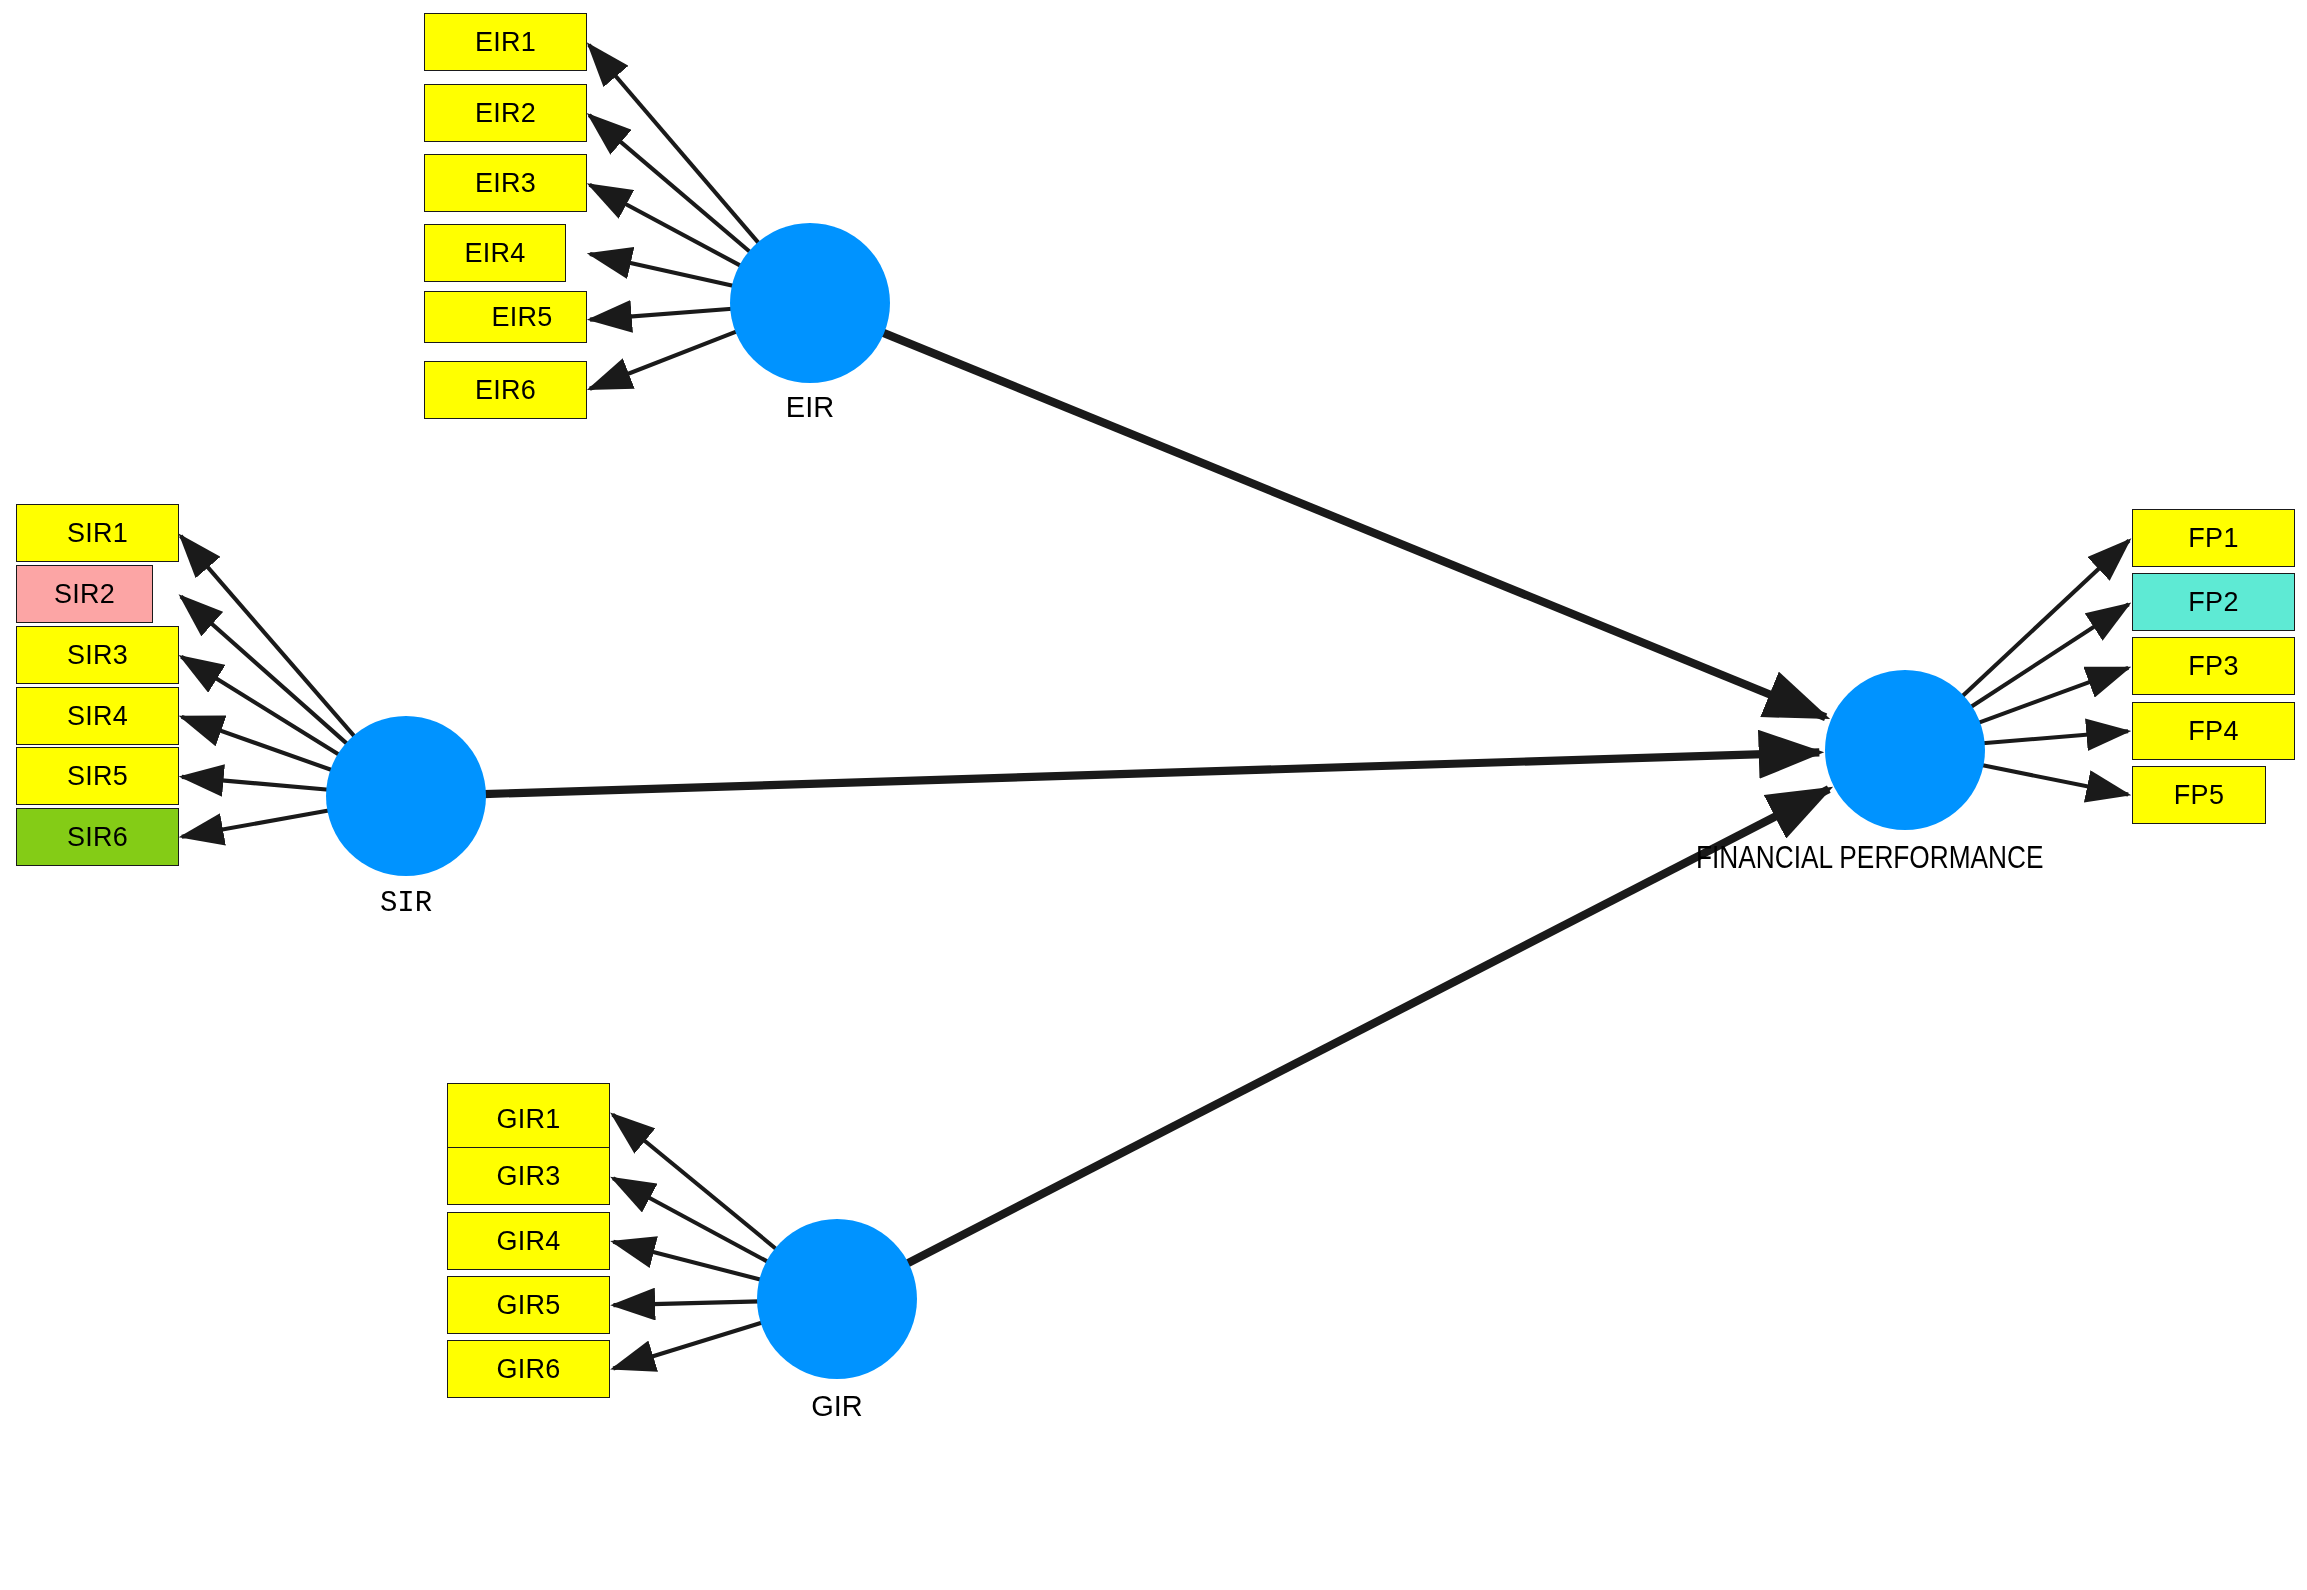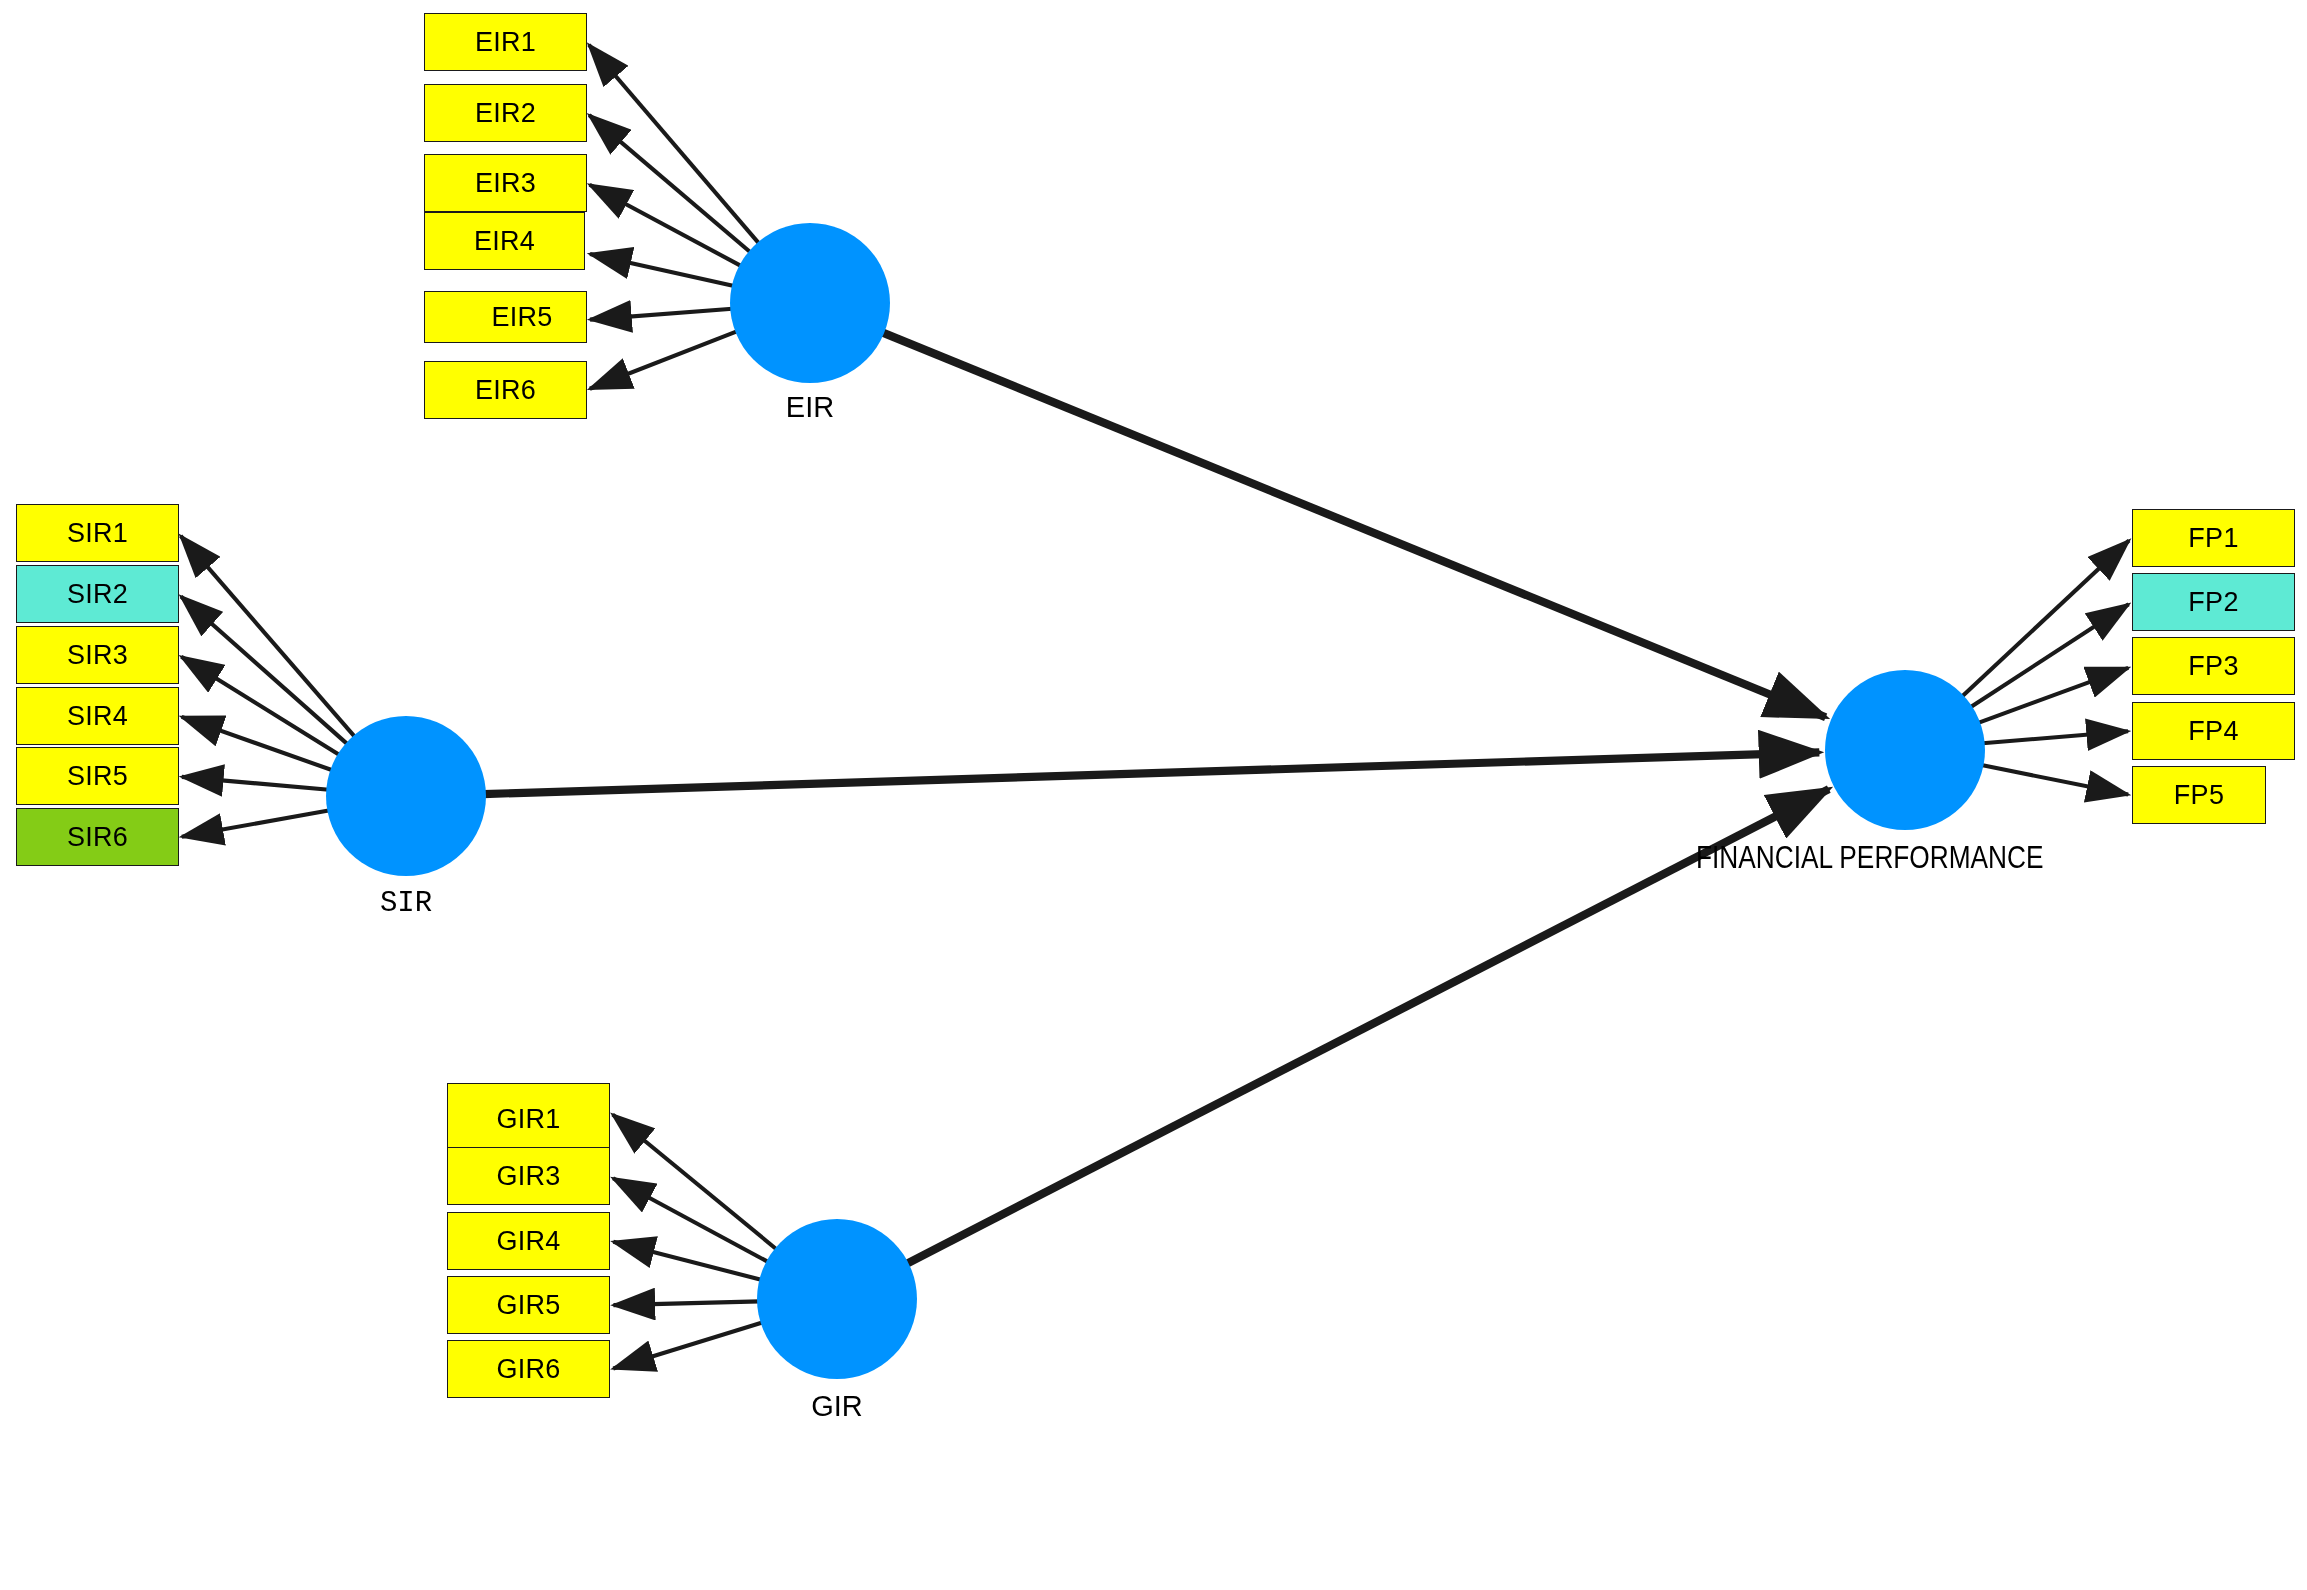--- a/index.html
+++ b/index.html
@@ -114,25 +114,25 @@
       <div class="construct-label" style="left: 289px; top: 889px; width: 234px; font-family: Liberation Mono, monospace;">SIR</div>
       <div class="construct-node" style="left: 757px; top: 1219px; width: 160px; height: 160px; background: rgb(0, 147, 255);"></div>
       <div class="construct-label" style="left: 720px; top: 1392px; width: 234px;">GIR</div>
       <div class="construct-node" style="left: 1825px; top: 670px; width: 160px; height: 160px; background: rgb(0, 147, 255);"></div>
       <div class="construct-label wide" style="left: 1696px; top: 841px;">FINANCIAL PERFORMANCE</div>
     </div>
   <div id="boxes-layer">
       <div class="indicator-box" style="left: 424px; top: 13px; width: 163px; height: 58px; background: rgb(255, 255, 0);">EIR1</div>
       <div class="indicator-box" style="left: 424px; top: 84px; width: 163px; height: 58px; background: rgb(255, 255, 0);">EIR2</div>
       <div class="indicator-box" style="left: 424px; top: 154px; width: 163px; height: 58px; background: rgb(255, 255, 0);">EIR3</div>
-      <div class="indicator-box" style="left: 424px; top: 212px; width: 161px; height: 58px; background: rgb(255, 255, 0);">EIR4</div>
+      <div class="indicator-box" style="left: 424px; top: 224px; width: 142px; height: 58px; background: rgb(255, 255, 0);">EIR4</div>
       <div class="indicator-box" style="left: 424px; top: 291px; width: 163px; height: 52px; background: rgb(255, 255, 0); padding-left: 33px;">EIR5</div>
       <div class="indicator-box" style="left: 424px; top: 361px; width: 163px; height: 58px; background: rgb(255, 255, 0);">EIR6</div>
       <div class="indicator-box" style="left: 16px; top: 504px; width: 163px; height: 58px; background: rgb(255, 255, 0);">SIR1</div>
-      <div class="indicator-box" style="left: 16px; top: 565px; width: 163px; height: 58px; background: #5eead4;">SIR2</div>
+      <div class="indicator-box" style="left: 16px; top: 565px; width: 137px; height: 58px; background: #fca5a5;">SIR2</div>
       <div class="indicator-box" style="left: 16px; top: 626px; width: 163px; height: 58px; background: rgb(255, 255, 0);">SIR3</div>
       <div class="indicator-box" style="left: 16px; top: 687px; width: 163px; height: 58px; background: rgb(255, 255, 0);">SIR4</div>
       <div class="indicator-box" style="left: 16px; top: 747px; width: 163px; height: 58px; background: rgb(255, 255, 0);">SIR5</div>
       <div class="indicator-box" style="left: 16px; top: 808px; width: 163px; height: 58px; background: #84cc16;">SIR6</div>
       <div class="indicator-box" style="left: 447px; top: 1083px; width: 163px; height: 72px; background: rgb(255, 255, 0);">GIR1</div>
       <div class="indicator-box" style="left: 447px; top: 1147px; width: 163px; height: 58px; background: rgb(255, 255, 0);">GIR3</div>
       <div class="indicator-box" style="left: 447px; top: 1212px; width: 163px; height: 58px; background: rgb(255, 255, 0);">GIR4</div>
       <div class="indicator-box" style="left: 447px; top: 1276px; width: 163px; height: 58px; background: rgb(255, 255, 0);">GIR5</div>
       <div class="indicator-box" style="left: 447px; top: 1340px; width: 163px; height: 58px; background: rgb(255, 255, 0);">GIR6</div>
       <div class="indicator-box" style="left: 2132px; top: 509px; width: 163px; height: 58px; background: rgb(255, 255, 0);">FP1</div>

